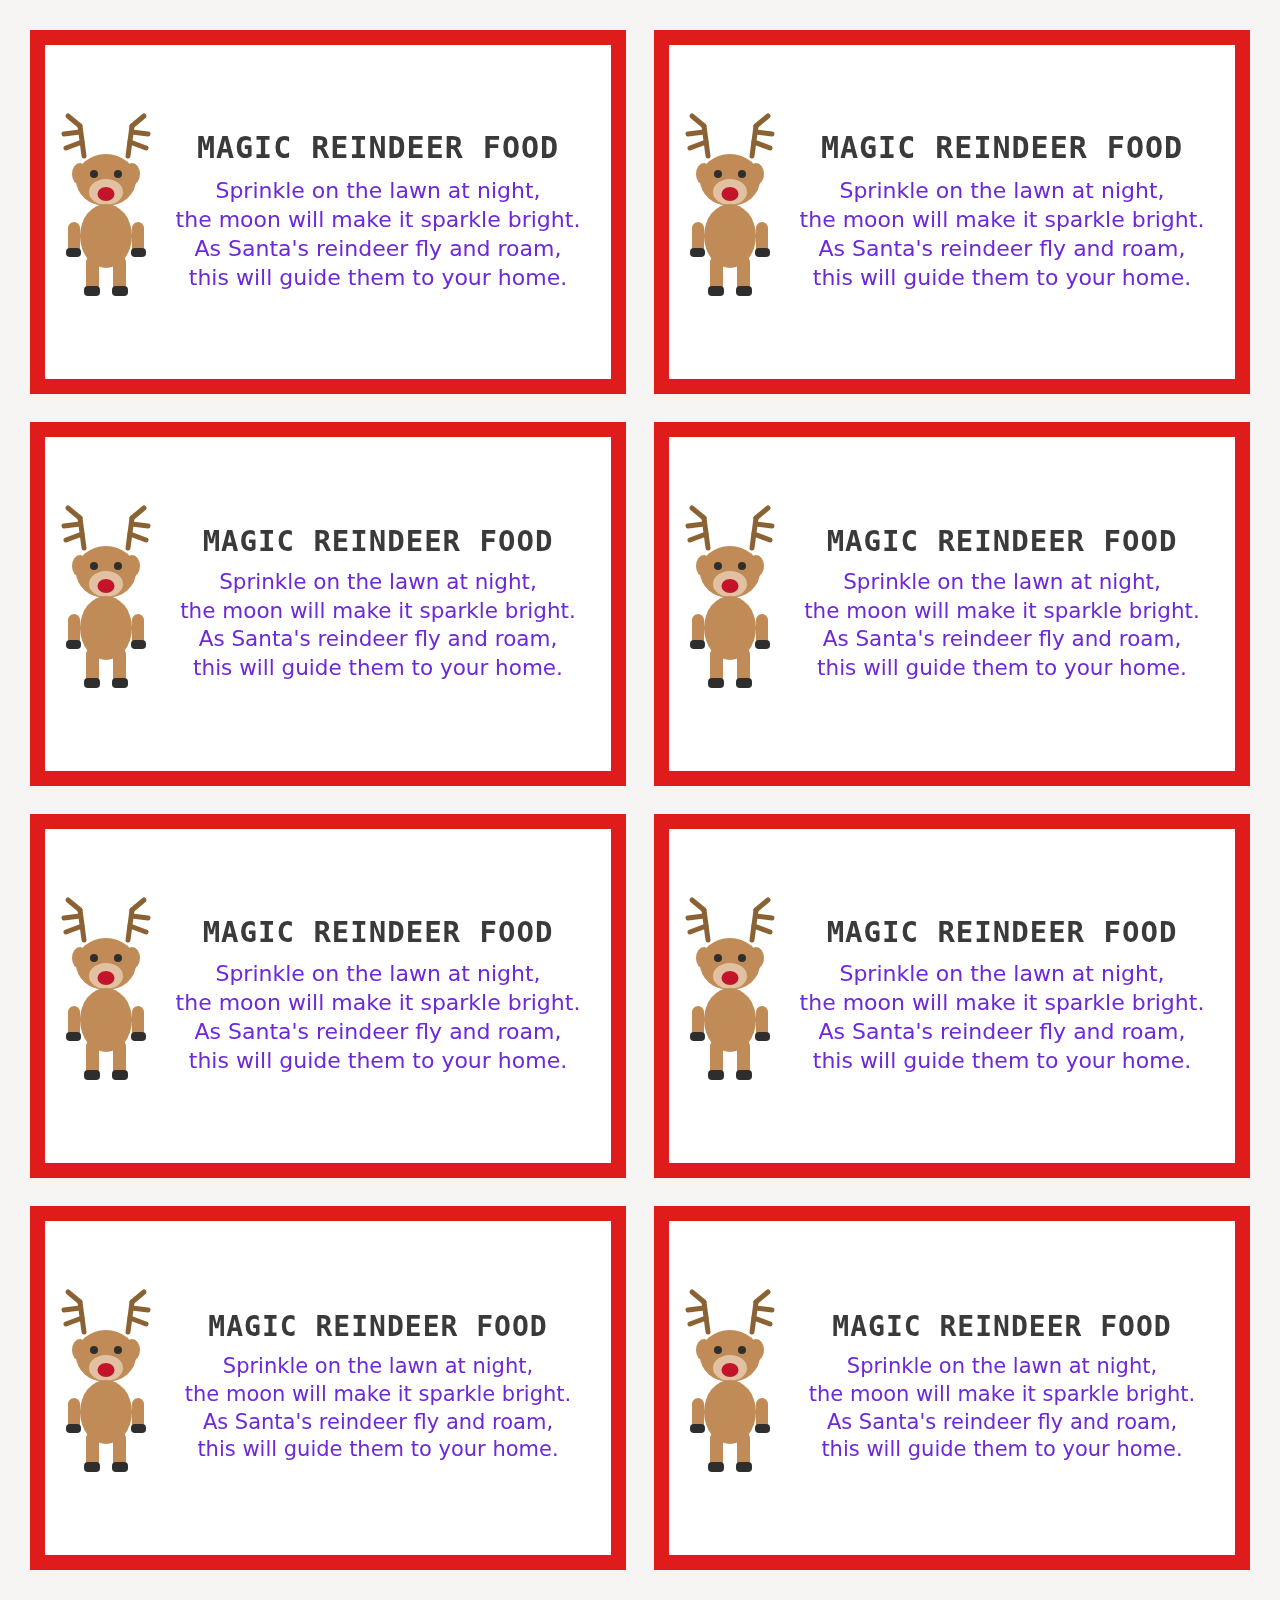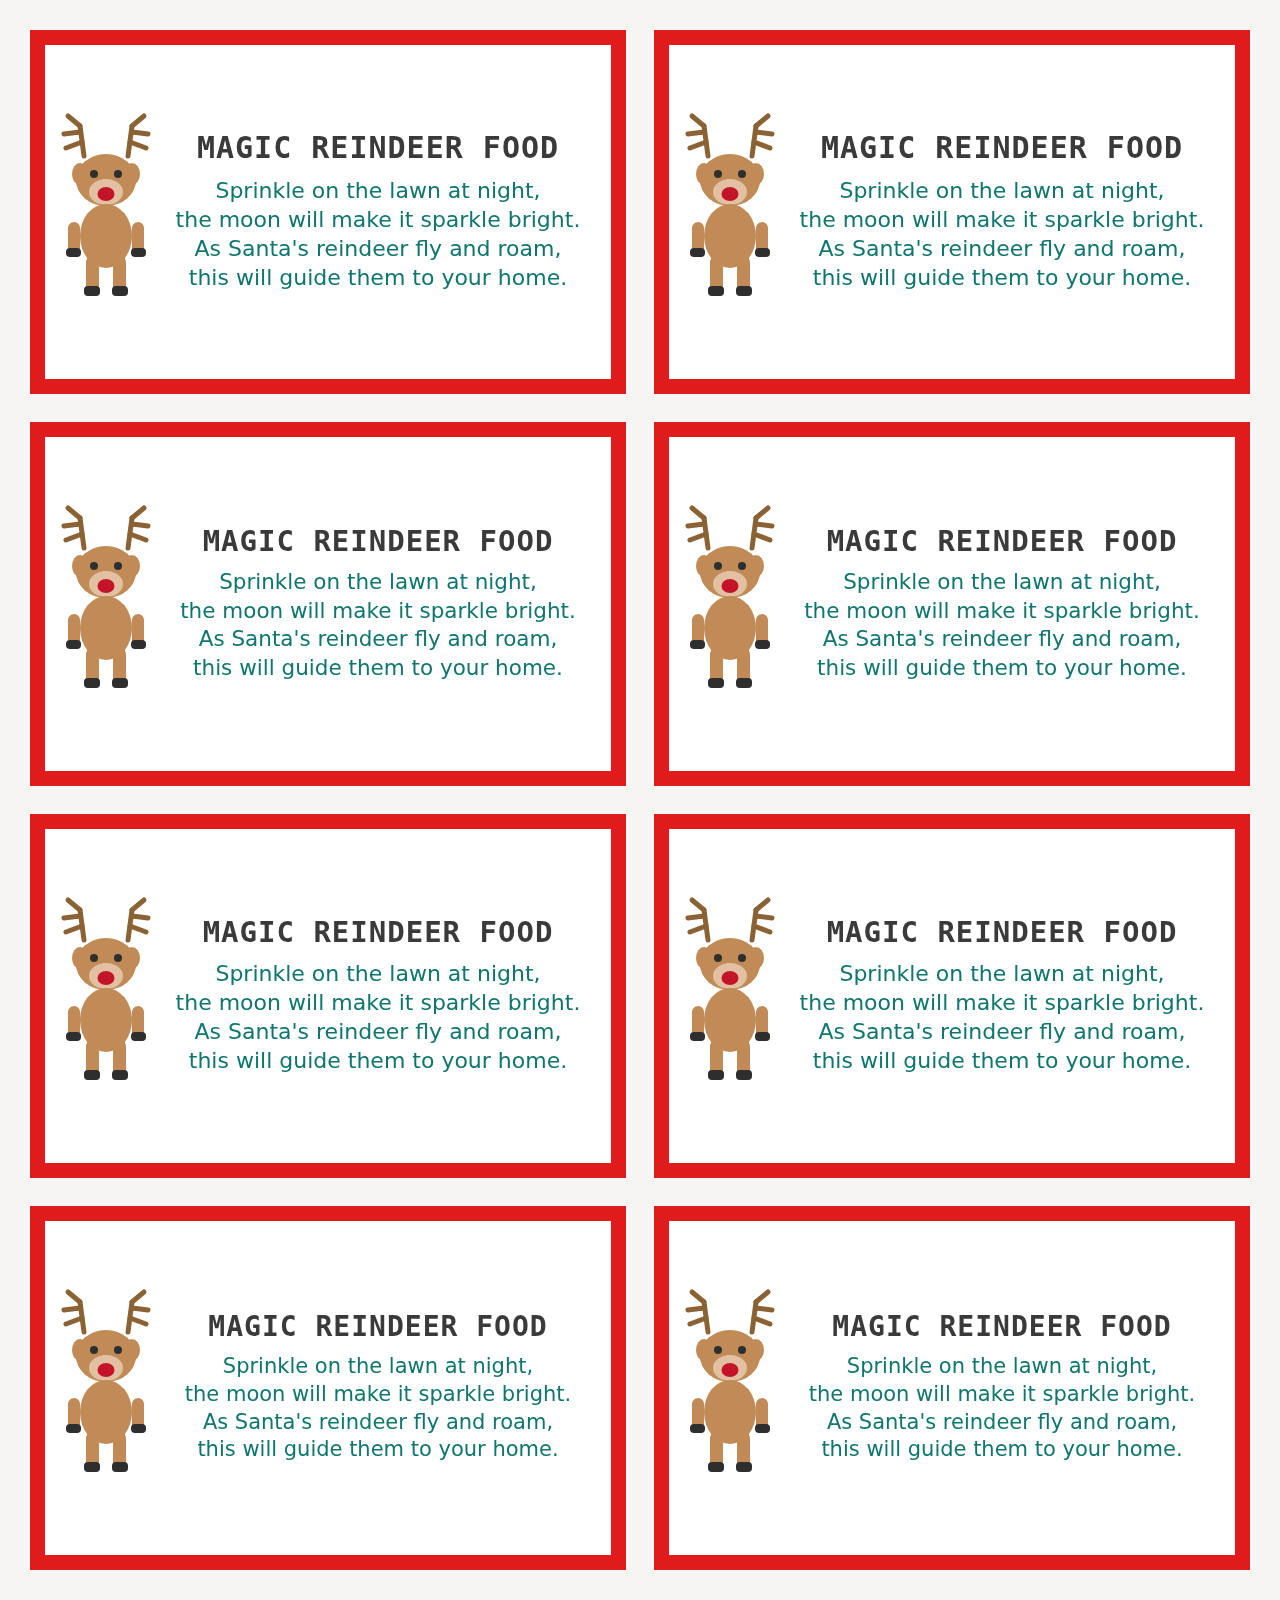--- a/index.html
+++ b/index.html
@@ -58,21 +58,21 @@
     font-size: 30px;
     letter-spacing: 1px;
     color: #3a3a3a;
     white-space: nowrap;
     margin-bottom: 12px;
     line-height: 1.05;
   }
   .tag-line {
     font-family: "DejaVu Sans", sans-serif;
     font-size: 22px;
-    color: #0f766e;
+    color: #6d28d9;
     line-height: 1.32;
     white-space: nowrap;
   }
   
   .tag.v2 .tag-title { font-size: 29px; }
   .tag.v2 .tag-line { font-size: 21.5px; }
   .tag.v3 .tag-title { font-size: 29px; }
   .tag.v4 .tag-title { font-size: 28px; }
   .tag.v4 .tag-line { font-size: 21px; }
 </style>

